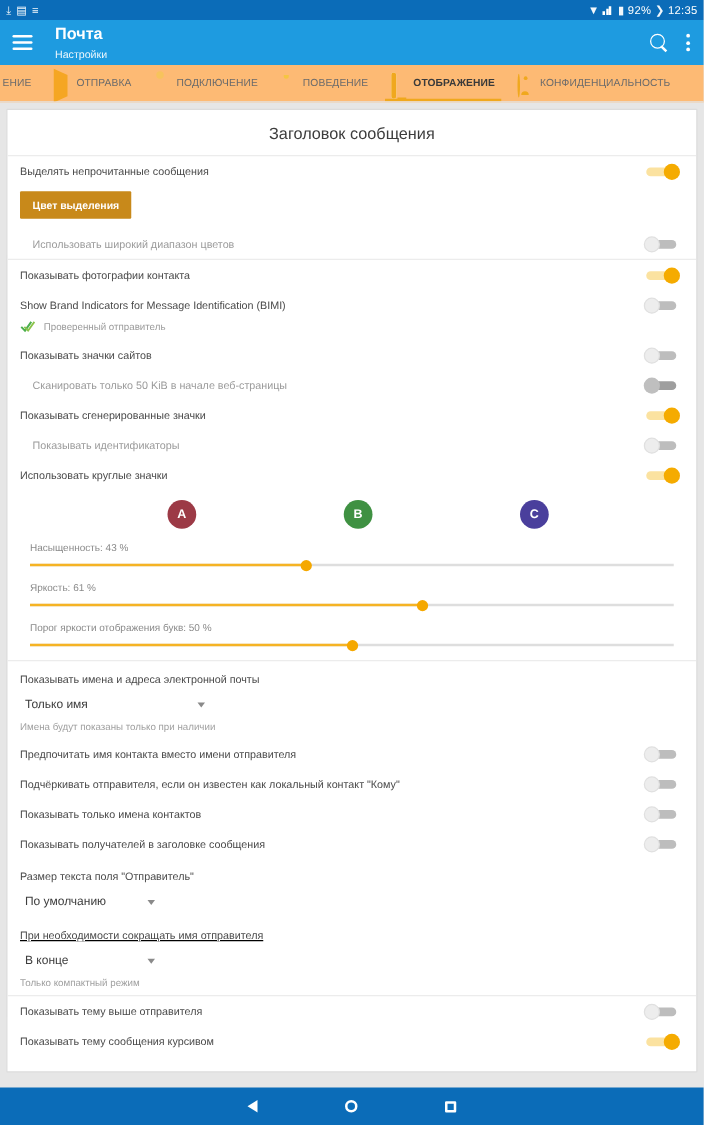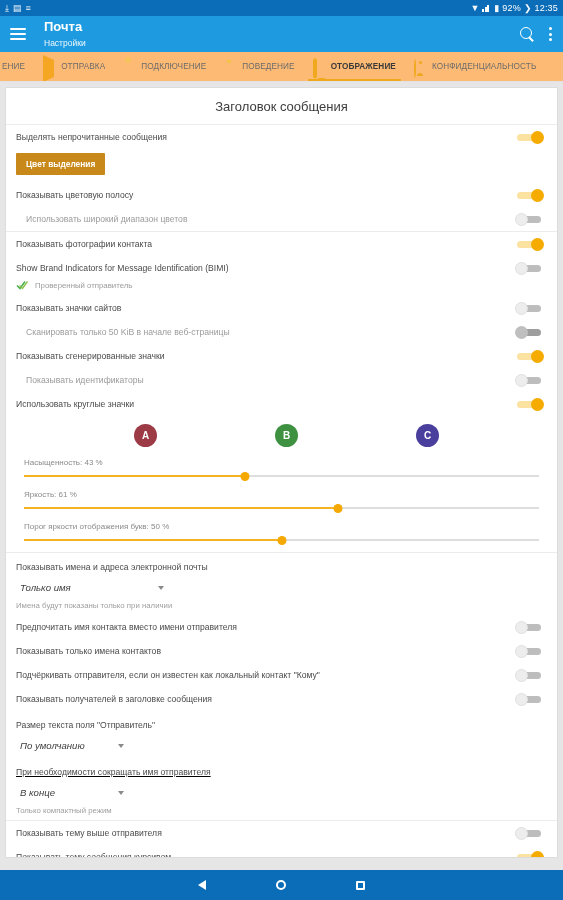--- a/index.html
+++ b/index.html
@@ -144,21 +144,21 @@
   .slider .thumb {
     position: absolute; top: 1.5px; width: 9px; height: 9px; border-radius: 50%;
     background: #f5a800; transform: translateX(-4.5px); cursor: pointer;
   }
 
   
   .spinner {
     display: flex; align-items: center; width: 150px; margin: 1px 0 2px 14px;
     padding: 4px 0 5px 0; cursor: pointer;
   }
-  .spinner .sval { font-size: 9.6px; color: #3d3d3d; flex: 1 1 auto; font-style: italic; }
+  .spinner .sval { font-size: 9.6px; color: #3d3d3d; flex: 1 1 auto; }
   .caret { width: 0; height: 0; border-left: 3.5px solid transparent; border-right: 3.5px solid transparent; border-top: 4px solid #8a8a8a; margin-right: 6px; }
 
   
   .navbar {
     height: 30px; flex: 0 0 30px; background: #0b6cb8;
     display: flex; align-items: center; justify-content: center; gap: 70px;
   }
   .nav-back { width:0;height:0; border-right:8px solid #fff; border-top:5px solid transparent; border-bottom:5px solid transparent; cursor:pointer; }
   .nav-home { width:10px; height:10px; border:2px solid #fff; border-radius:50%; cursor:pointer; }
   .nav-recent { width:9px; height:9px; border:2px solid #fff; border-radius:1px; cursor:pointer; }
@@ -241,27 +241,20 @@
 
       <div class="group">
         <div class="row">
           <div class="lbl">Выделять непрочитанные сообщения</div>
           <div class="toggle on">
               <span class="track"></span>
               <span class="knob"></span>
             </div>
         </div>
         <button class="btn-color">Цвет выделения</button>
-        <div class="row">
-          <div class="lbl">Показывать цветовую полосу</div>
-          <div class="toggle on">
-              <span class="track"></span>
-              <span class="knob"></span>
-            </div>
-        </div>
         <div class="row sub">
           <div class="lbl">Использовать широкий диапазон цветов</div>
           <div class="toggle off">
               <span class="track"></span>
               <span class="knob"></span>
             </div>
         </div>
       </div>
 
       <div class="group">
@@ -373,28 +366,28 @@
         <div class="caption">Имена будут показаны только при наличии</div>
 
         <div class="row">
           <div class="lbl">Предпочитать имя контакта вместо имени отправителя</div>
           <div class="toggle off">
               <span class="track"></span>
               <span class="knob"></span>
             </div>
         </div>
         <div class="row">
+          <div class="lbl">Подчёркивать отправителя, если он известен как локальный контакт "Кому"</div>
+          <div class="toggle off">
+              <span class="track"></span>
+              <span class="knob"></span>
+            </div>
+        </div>
+        <div class="row">
           <div class="lbl">Показывать только имена контактов</div>
-          <div class="toggle off">
-              <span class="track"></span>
-              <span class="knob"></span>
-            </div>
-        </div>
-        <div class="row">
-          <div class="lbl">Подчёркивать отправителя, если он известен как локальный контакт "Кому"</div>
           <div class="toggle off">
               <span class="track"></span>
               <span class="knob"></span>
             </div>
         </div>
         <div class="row">
           <div class="lbl">Показывать получателей в заголовке сообщения</div>
           <div class="toggle off">
               <span class="track"></span>
               <span class="knob"></span>

